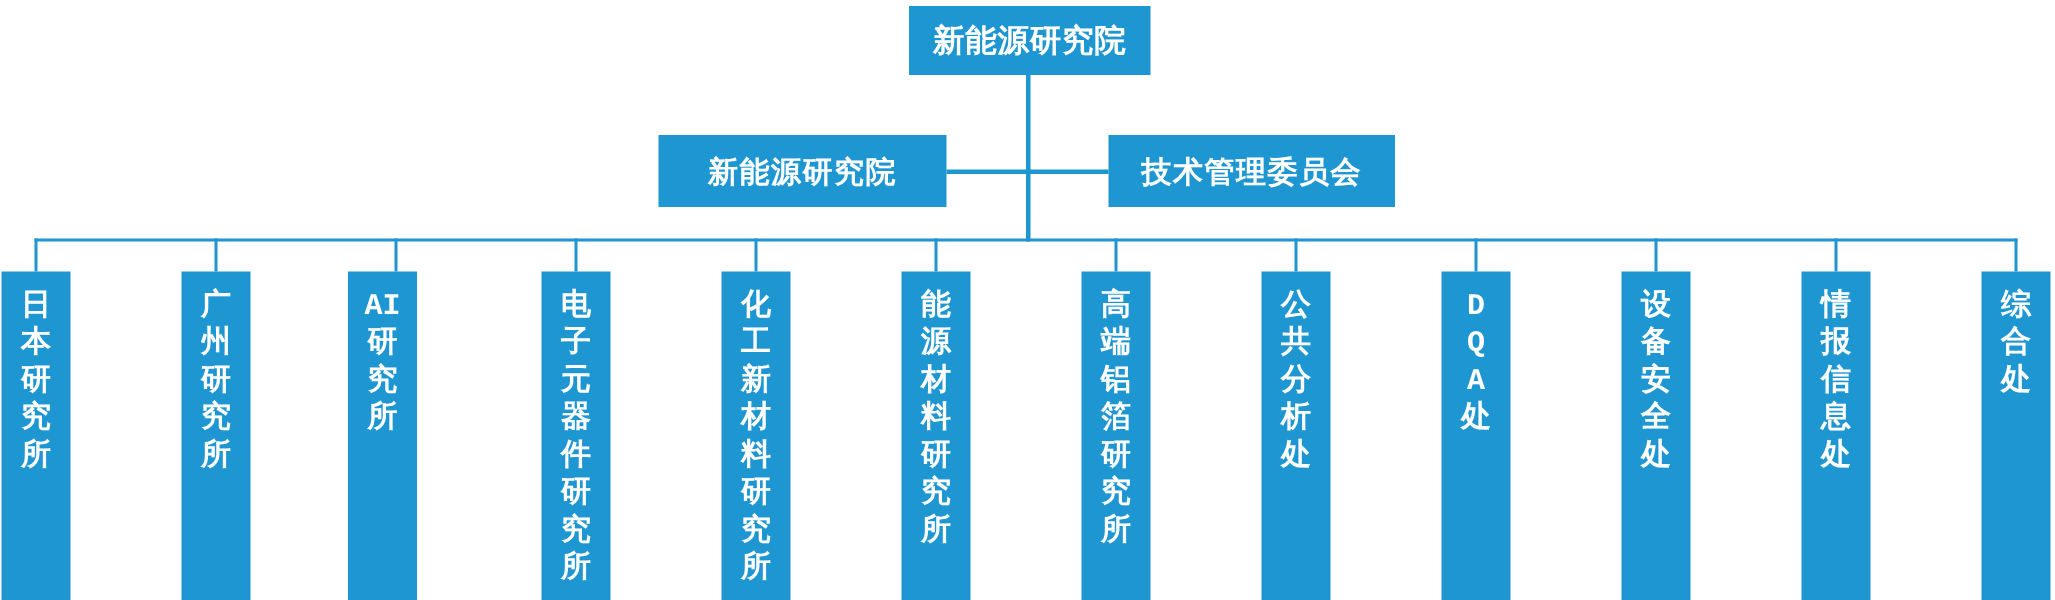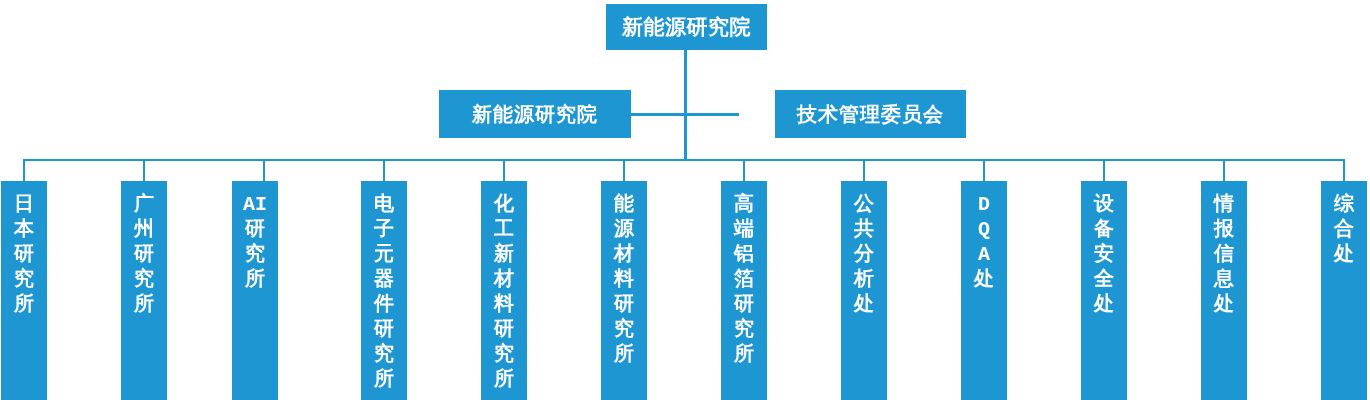--- a/index.html
+++ b/index.html
@@ -50,21 +50,21 @@
   <div class="node root-node" style="left:606px; top:4px; width:161px; height:46px;">
     <span>新能源研究院</span>
   </div>
 
   <div class="line" style="left:684px; top:50px; width:3px; height:111px;"></div>
 
   <div class="node committee-node" style="left:439px; top:90px; width:192px; height:48px;">
     <span>新能源研究院</span>
   </div>
   <div class="line" style="left:631px; top:113px; width:108px; height:3px;"></div>
-  <div class="node committee-node" style="left:739px; top:90px; width:191px; height:48px;margin-left:36px;">
+  <div class="node committee-node" style="left:739px; top:90px; width:191px; height:48px;">
     <span>技术管理委员会</span>
   </div>
 
   <div class="line" style="left:23px; top:159px; width:1322px; height:2px;"></div>
 
   <div class="line" style="left:23px;   top:159px; width:2px; height:22px;"></div>
   <div class="line" style="left:143px;  top:159px; width:2px; height:22px;"></div>
   <div class="line" style="left:263px;  top:159px; width:2px; height:22px;"></div>
   <div class="line" style="left:383px;  top:159px; width:2px; height:22px;"></div>
   <div class="line" style="left:503px;  top:159px; width:2px; height:22px;"></div>

